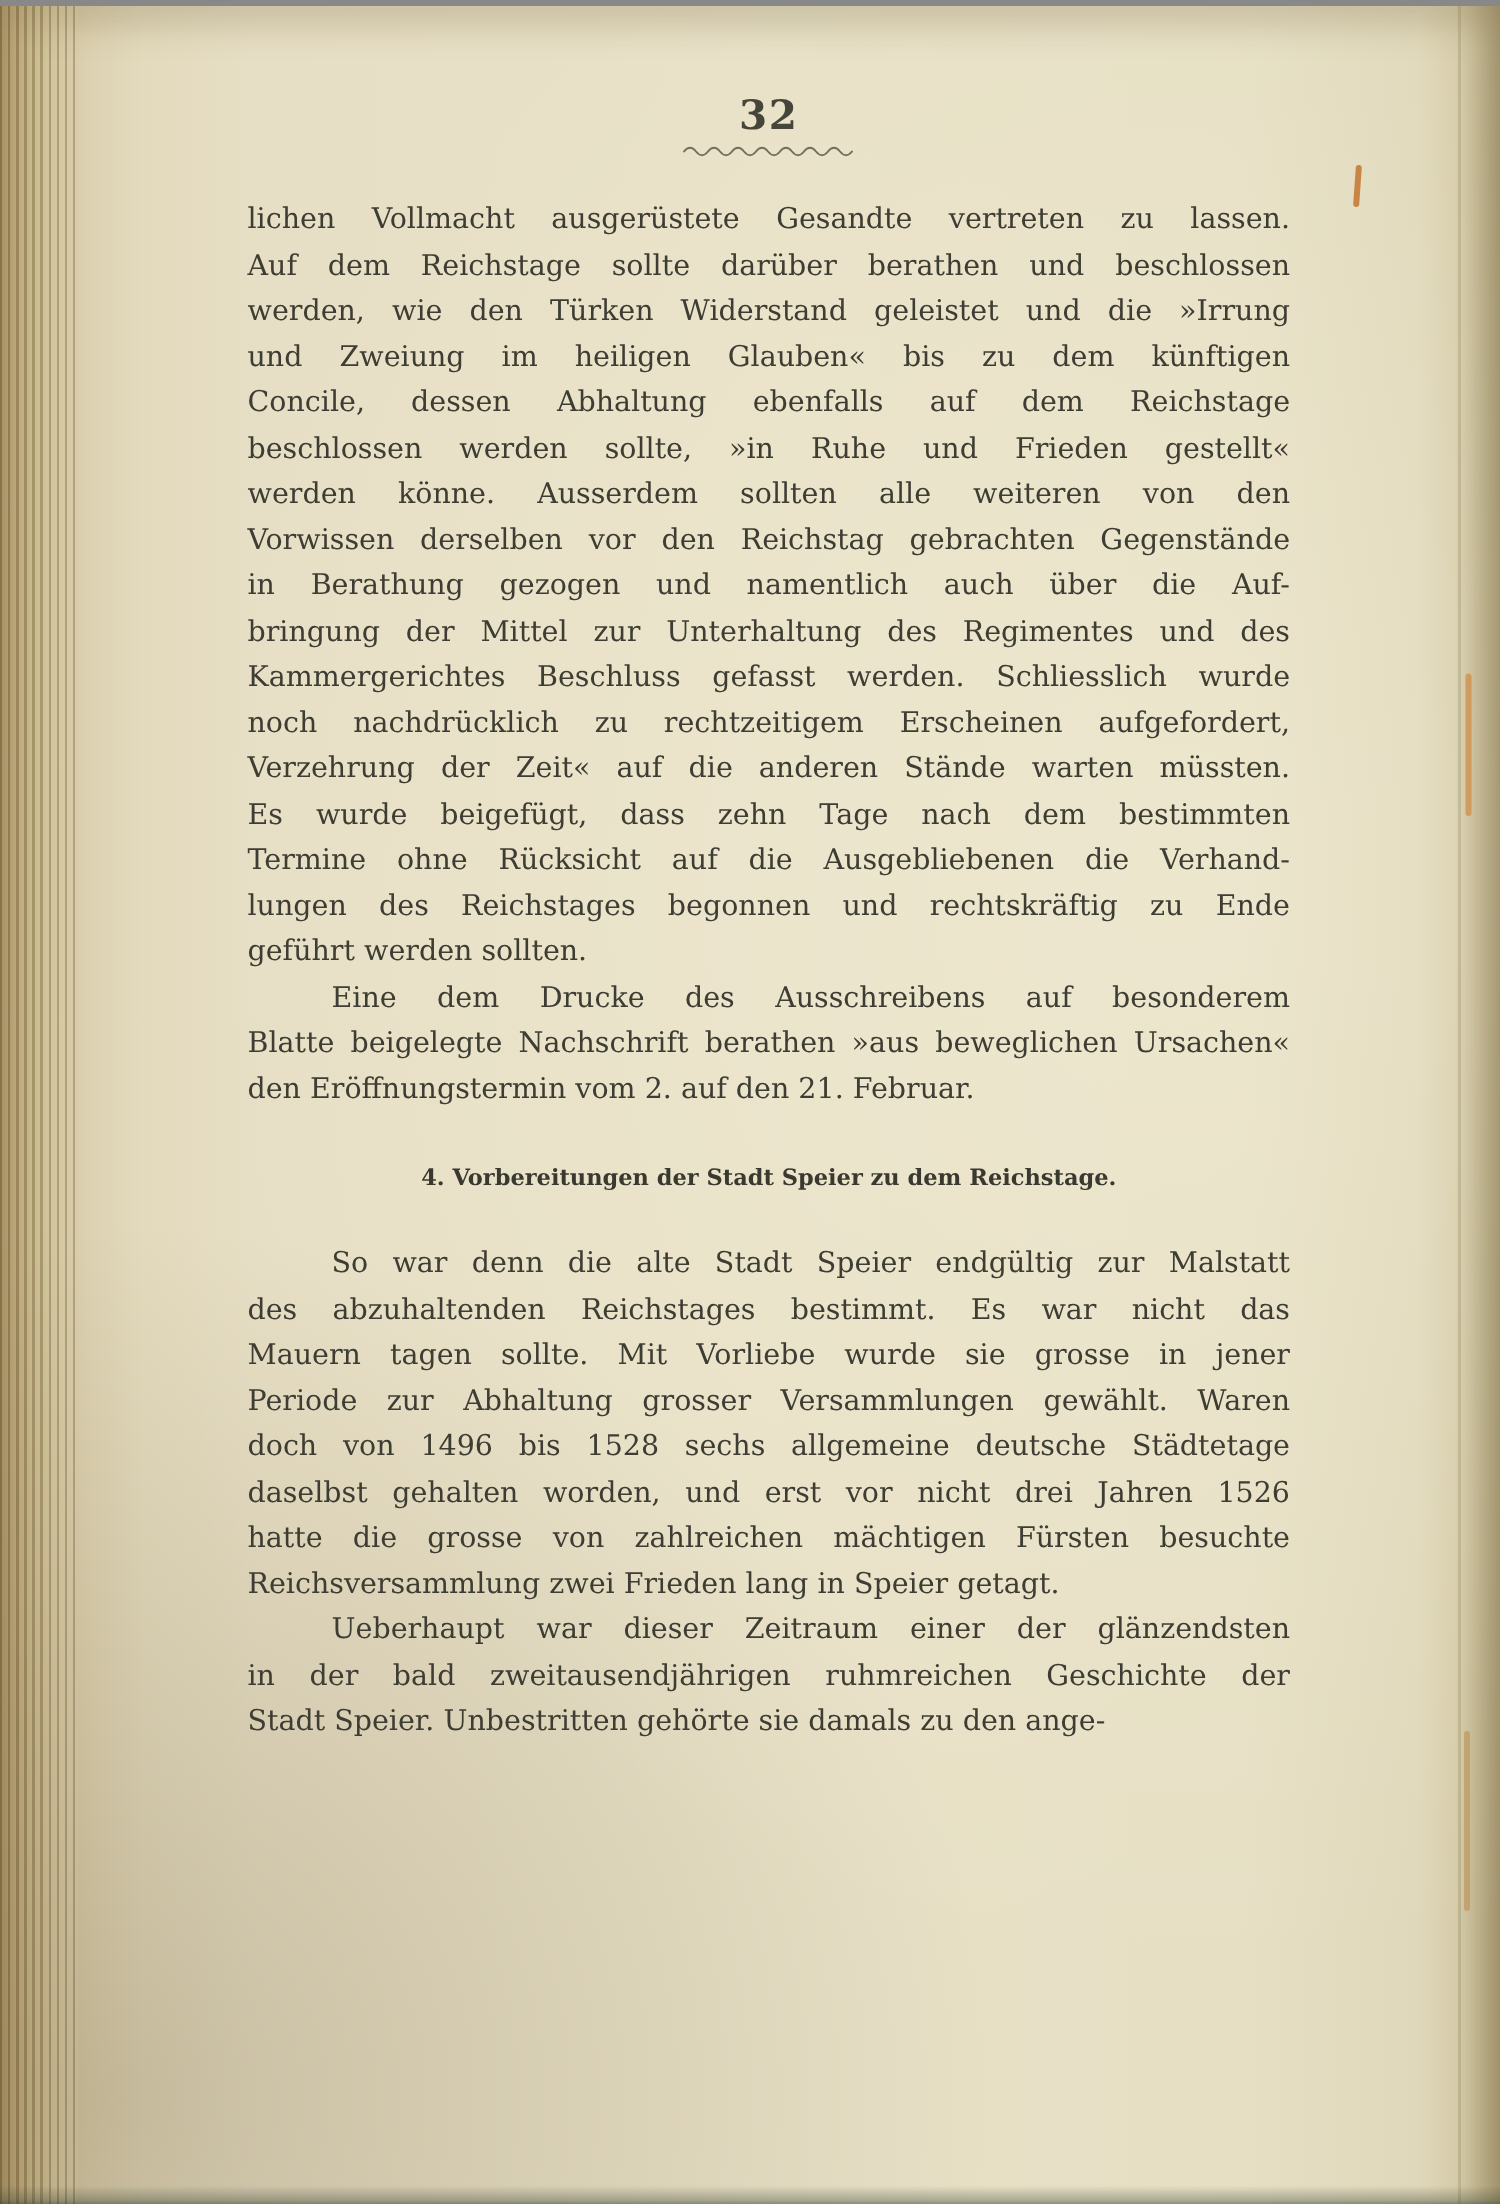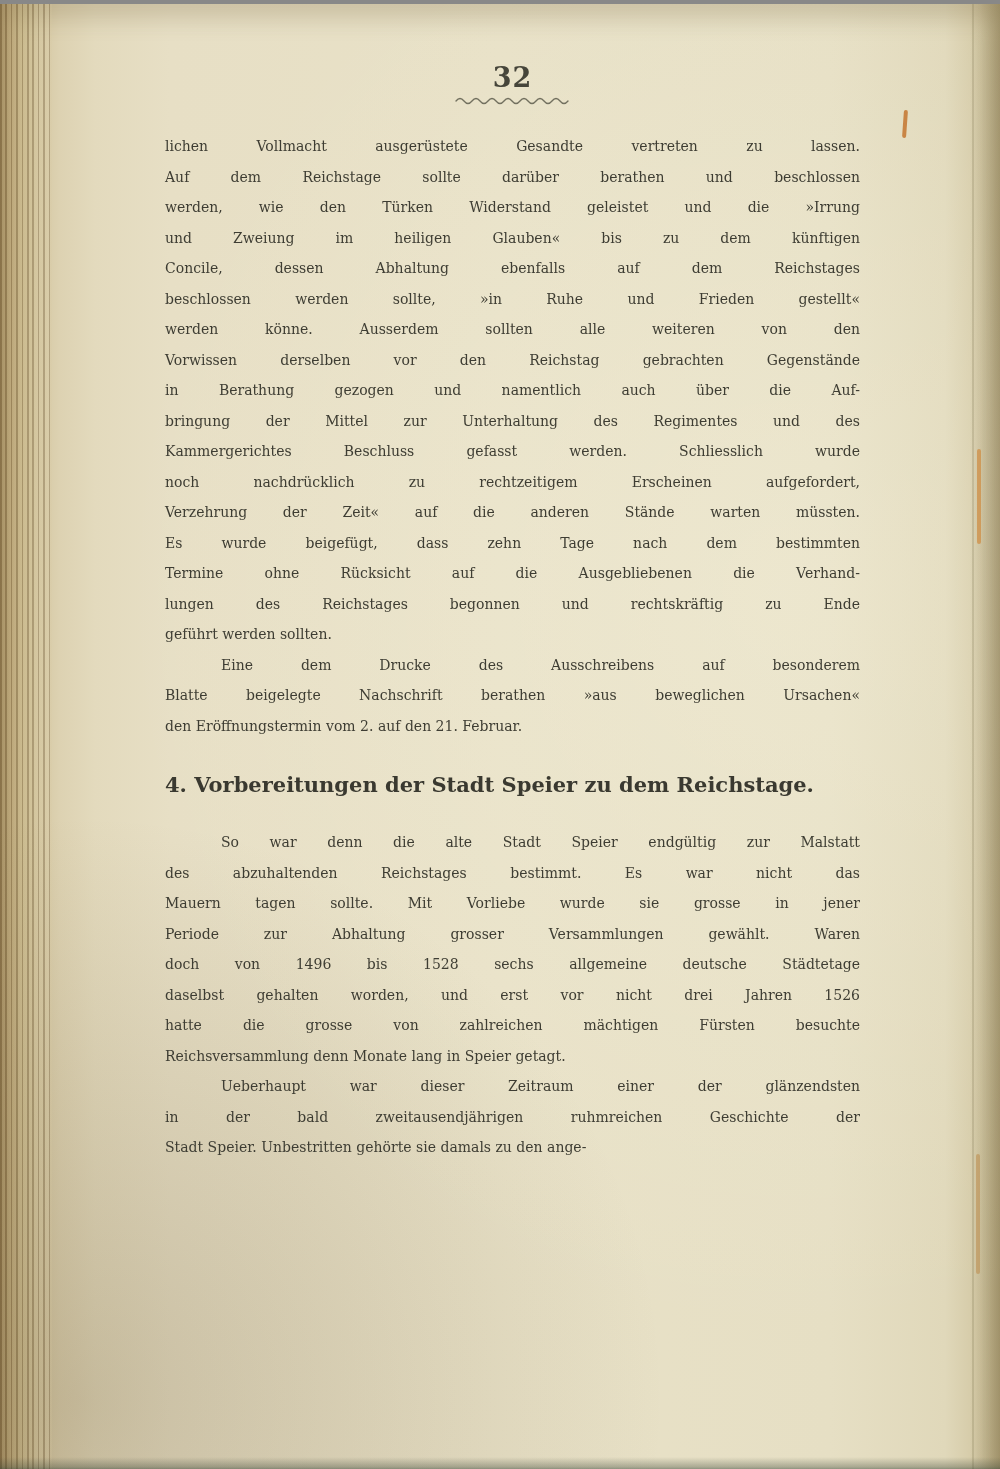--- a/index.html
+++ b/index.html
@@ -62,32 +62,33 @@
     font-size: 27px;
     font-weight: 700;
     letter-spacing: 1px;
     color: #46453a;
   }
   .squiggle-wrap { text-align: center; margin-top: 2px; height: 12px; }
   .squiggle-wrap svg { vertical-align: top; }
   .text-block { margin-top: 24px; }
   .para { margin: 0; }
   .line {
-    font-size: 14px;
+    font-size: 19px;
     line-height: 30.5px;
     text-align: justify;
     text-align-last: justify;
     white-space: normal;
     color: #3e3d33;
   }
   .line.last { text-align-last: left; }
   .para.indent .line:first-child { text-indent: 56px; }
   .heading {
     margin: 30px 0 28px 0;
-    font-size: 21px;
+    text-align: center;
+    font-size: 15px;
     font-weight: 700;
     color: #3a3930;
     line-height: 28px;
   }
 </style>
 </head>
 <body>
 
 <div class="page">
   <div class="edge-left"></div>
@@ -104,21 +105,21 @@
       <svg width="120" height="12" viewBox="0 0 120 12" aria-hidden="true">
         <path d="M3 6 q4 -5 8 0 t8 0 t8 0 t8 0 t8 0 t8 0 t8 0 t8 0 t8 0 t8 0 t8 0 t8 0 t8 0 t8 0" fill="none" stroke="#72705f" stroke-width="1.3" stroke-linecap="round"></path>
       </svg>
     </div>
     <div class="text-block" id="text-block">
         <div class="para">
           <div class="line">lichen Vollmacht ausgerüstete Gesandte vertreten zu lassen.</div>
           <div class="line">Auf dem Reichstage sollte darüber berathen und beschlossen</div>
           <div class="line">werden, wie den Türken Widerstand geleistet und die »Irrung</div>
           <div class="line">und Zweiung im heiligen Glauben« bis zu dem künftigen</div>
-          <div class="line">Concile, dessen Abhaltung ebenfalls auf dem Reichstages</div>
+          <div class="line">Concile, dessen Abhaltung ebenfalls auf dem Reichstage</div>
           <div class="line">beschlossen werden sollte, »in Ruhe und Frieden gestellt«</div>
           <div class="line">werden könne. Ausserdem sollten alle weiteren von den</div>
           <div class="line">Vorwissen derselben vor den Reichstag gebrachten Gegenstände</div>
           <div class="line">in Berathung gezogen und namentlich auch über die Auf-</div>
           <div class="line">bringung der Mittel zur Unterhaltung des Regimentes und des</div>
           <div class="line">Kammergerichtes Beschluss gefasst werden. Schliesslich wurde</div>
           <div class="line">noch nachdrücklich zu rechtzeitigem Erscheinen aufgefordert,</div>
           <div class="line">Verzehrung der Zeit« auf die anderen Stände warten müssten.</div>
           <div class="line">Es wurde beigefügt, dass zehn Tage nach dem bestimmten</div>
           <div class="line">Termine ohne Rücksicht auf die Ausgebliebenen die Verhand-</div>
@@ -132,21 +133,21 @@
         </div>
         <div class="heading">4. Vorbereitungen der Stadt Speier zu dem Reichstage.</div>
         <div class="para indent">
           <div class="line">So war denn die alte Stadt Speier endgültig zur Malstatt</div>
           <div class="line">des abzuhaltenden Reichstages bestimmt. Es war nicht das</div>
           <div class="line">Mauern tagen sollte. Mit Vorliebe wurde sie grosse in jener</div>
           <div class="line">Periode zur Abhaltung grosser Versammlungen gewählt. Waren</div>
           <div class="line">doch von 1496 bis 1528 sechs allgemeine deutsche Städtetage</div>
           <div class="line">daselbst gehalten worden, und erst vor nicht drei Jahren 1526</div>
           <div class="line">hatte die grosse von zahlreichen mächtigen Fürsten besuchte</div>
-          <div class="line last">Reichsversammlung denn Monate lang in Speier getagt.</div>
+          <div class="line last">Reichsversammlung zwei Frieden lang in Speier getagt.</div>
         </div>
         <div class="para indent">
           <div class="line">Ueberhaupt war dieser Zeitraum einer der glänzendsten</div>
           <div class="line">in der bald zweitausendjährigen ruhmreichen Geschichte der</div>
           <div class="line last">Stadt Speier. Unbestritten gehörte sie damals zu den ange-</div>
         </div>
       </div>
   </div>
 </div>
 

